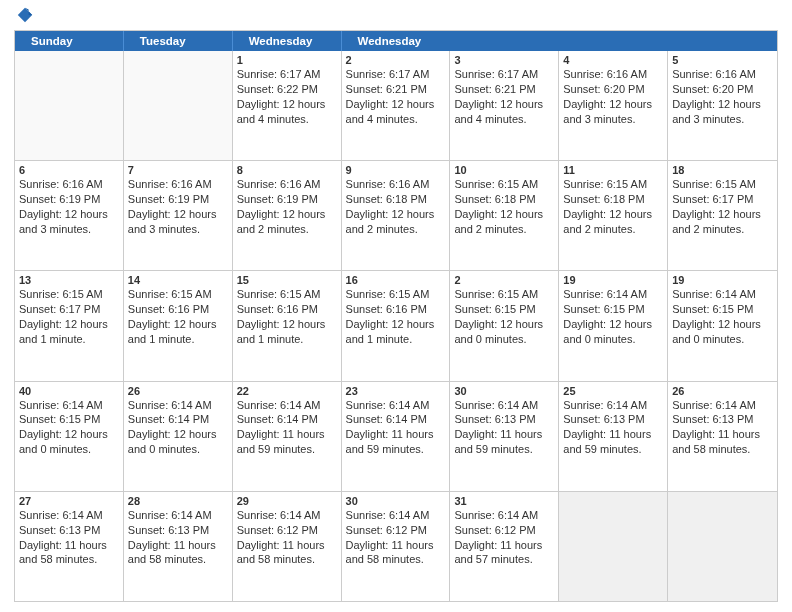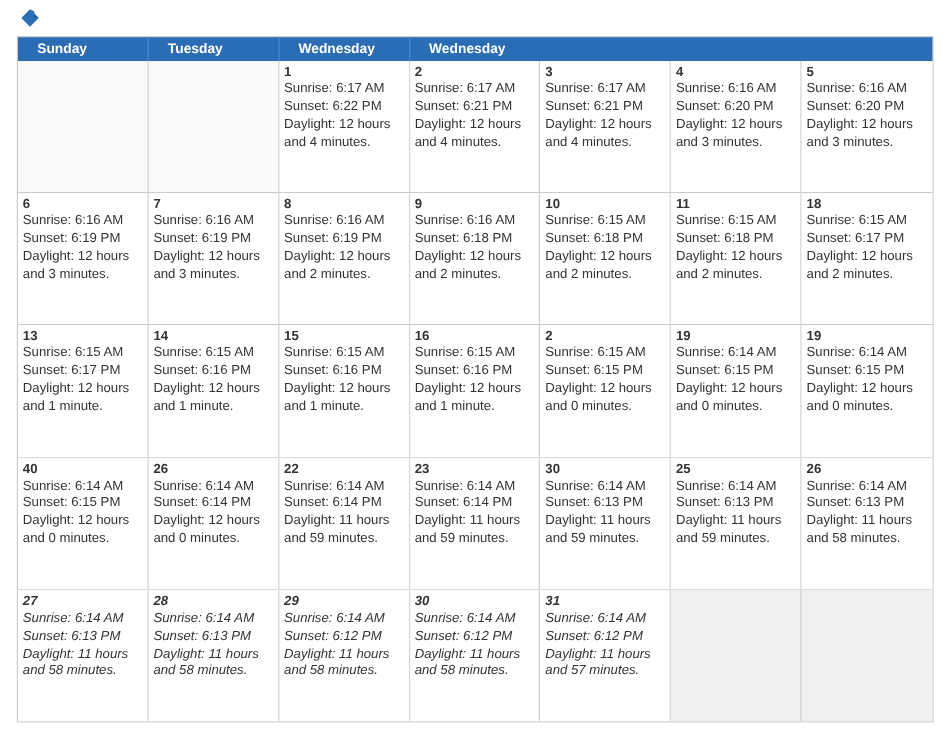--- a/index.html
+++ b/index.html
@@ -86,21 +86,21 @@
       flex: 1;
       display: flex;
       flex-direction: column;
     }
     .cal-row {
       display: grid;
       grid-template-columns: repeat(7, 1fr);
       flex: 1;
       border-bottom: 1px solid #ccc;
     }
-    .cal-row:last-child { border-bottom: none; font-style: italic; }
+    .cal-row:last-child { border-bottom: none; }
     .cal-cell {
       border-right: 1px solid #ccc;
       padding: 3px 4px;
       font-size: 9px;
       color: #333;
       vertical-align: top;
       background: #fff;
       min-height: 0;
     }
     .cal-cell:last-child { border-right: none; }

